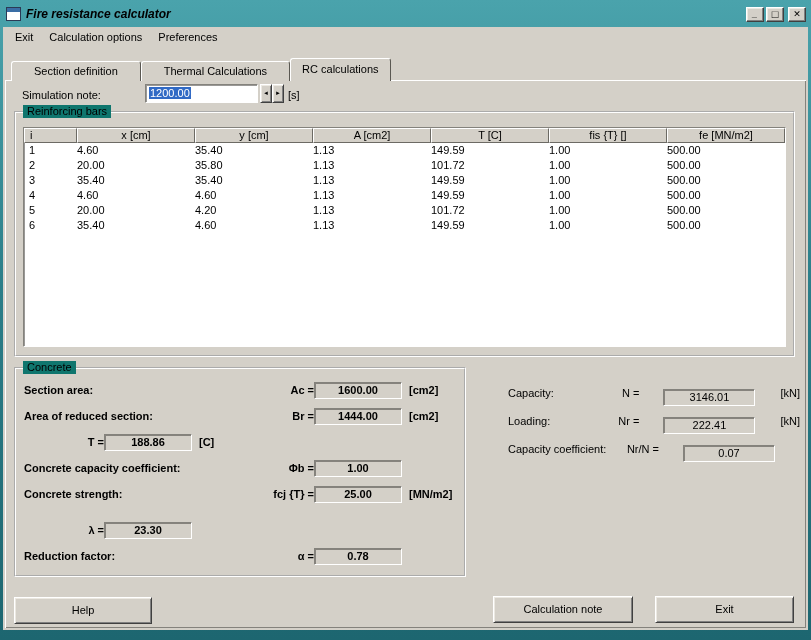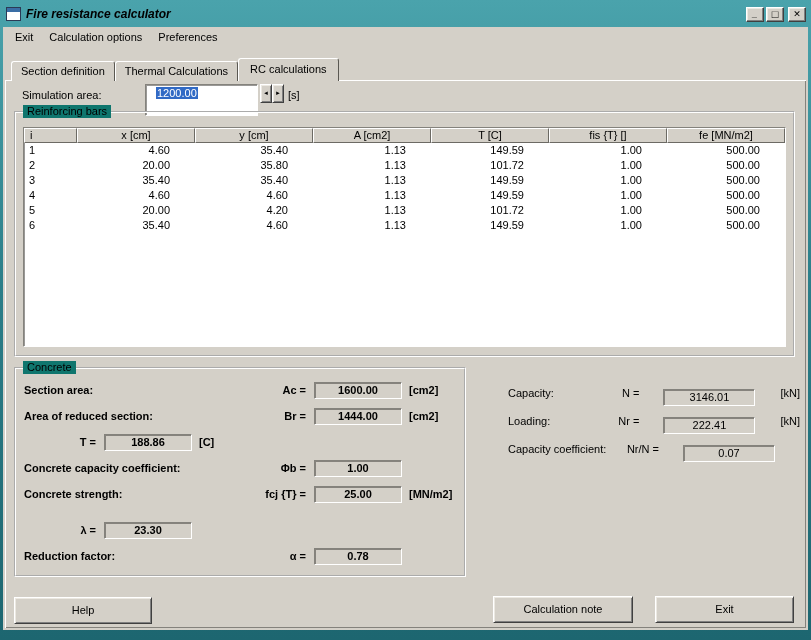--- a/index.html
+++ b/index.html
@@ -29,21 +29,21 @@
 
   
   .client { position:absolute; top:27px; left:3px; right:3px; bottom:10px; background:#d4d0c8; }
 
   .menubar { display:flex; height:20px; align-items:center; padding-left:4px; }
   .menu-item { padding:3px 8px; cursor:default; }
 
   
   .tabstrip { position:absolute; top:31px; left:8px; height:23px; display:flex; align-items:flex-end; z-index:2; }
   .tab {
-    position:relative; height:20px; line-height:18px; padding:0 9px; background:#d4d0c8;
+    position:relative; height:20px; line-height:18px; padding:0 22px; background:#d4d0c8;
     border:1px solid; border-color:#ffffff #5a5852 #5a5852 #ffffff; border-bottom:none;
     border-radius:3px 3px 0 0; margin-right:0; cursor:default;
   }
   .tab.active { height:23px; line-height:21px; padding:0 11px; z-index:3; }
   .tab.active::after { content:""; position:absolute; left:0; right:0; bottom:-2px; height:3px; background:#d4d0c8; }
 
   .tabpanel {
     position:absolute; top:53px; left:2px; right:2px; bottom:2px; background:#d4d0c8;
     box-shadow: inset 1px 1px 0 #ffffff, inset -1px -1px 0 #84827c;
   }
@@ -57,21 +57,21 @@
   .sunken.white { background:#ffffff; }
   .btn {
     background:#d4d0c8; text-align:center; cursor:default;
     border:1px solid; border-color:#ffffff #404040 #404040 #ffffff;
     box-shadow: inset 1px 1px 0 #ece9e2, inset -1px -1px 0 #808080;
     font-size:11px;
   }
 
   
   .sim-label { position:absolute; left:19px; top:62px; }
-  .sim-input { position:absolute; left:142px; top:57px; width:113px; height:32px; line-height:16px; padding-left:10px; }
+  .sim-input { position:absolute; left:142px; top:57px; width:113px; height:19px; line-height:16px; padding-left:3px; }
   .sim-input .sel { background:#316ac5; color:#fff; padding:0 1px; }
   .spinbtn { position:absolute; top:57px; width:12px; height:19px; font-size:6px; line-height:17px; padding:0; }
   .spin-l { left:257px; } .spin-r { left:269px; }
   .sim-unit { position:absolute; left:285px; top:62px; }
 
   
   .groupbox { position:absolute; border:2px groove #ffffff; }
   .legend { position:absolute; top:-8px; left:7px; background:#0f766e; padding:0 4px; line-height:13px; }
 
   .gb-bars { left:11px; top:84px; width:781px; height:246px; }
@@ -79,31 +79,31 @@
 
   
   .listview { position:absolute; left:7px; right:7px; top:14px; bottom:8px; overflow:hidden; }
   .lheader { display:flex; }
   .hcell {
     flex:none; height:15px; line-height:13px; text-align:center; background:#d4d0c8; cursor:default;
     border:1px solid; border-color:#ffffff #6c6a64 #6c6a64 #ffffff; overflow:hidden;
   }
   .hcell.cstub, .lcell.cstub { flex:1; }
   .lrow { display:flex; height:15px; line-height:15px; }
-  .lcell { flex:none; text-align:right; padding-right:25px; overflow:hidden; }
+  .lcell { flex:none; text-align:left; padding-right:25px; overflow:hidden; }
   .c0 { width:53px; } .hcell.c0 { text-align:left; padding-left:5px; }
   .lcell.c0 { text-align:left; padding-left:5px; padding-right:0; }
   .c1,.c2,.c3,.c4,.c5,.c6 { width:118px; }
 
   
   .concrete-rows { position:absolute; left:8px; right:6px; top:8px;font-weight:bold; }
   .crow { display:flex; align-items:center; height:26px; }
   .crow.gap { margin-top:10px; }
   .clabel { width:210px; }
-  .csym { width:80px; text-align:right; padding-right:8px; white-space:nowrap; }
+  .csym { width:80px; text-align:right; white-space:nowrap; }
   .cval { width:88px; height:17px; line-height:15px; text-align:center; flex:none; }
   .cunit { padding-left:7px; }
 
   
   .results { position:absolute; left:505px; top:352px; width:292px; }
   .rrow { display:flex; align-items:center; height:28px;gap:18px; }
   .rlabel { width:102px; }
   .rsym { width:40px; text-align:right; padding-right:6px; white-space:nowrap; }
   .rval { width:92px; height:17px; line-height:15px; text-align:center; flex:none;margin-top:8px; }
   .runit { padding-left:7px; }
@@ -137,21 +137,21 @@
     </div>
 
     <div class="tabstrip">
       <span class="tab">Section definition</span>
       <span class="tab">Thermal Calculations</span>
       <span class="tab active">RC calculations</span>
     </div>
 
     <div class="tabpanel"></div>
 
-    <span class="sim-label">Simulation area:</span>
+    <span class="sim-label">Simulation note:</span>
     <div class="sim-input sunken white"><span class="sel">1200.00</span></div>
     <div class="spinbtn spin-l btn">◄</div>
     <div class="spinbtn spin-r btn">►</div>
     <span class="sim-unit">[s]</span>
 
     <div class="groupbox gb-bars">
       <span class="legend">Reinforcing bars</span>
       <div class="listview sunken white">
         <div class="lheader">
             <div class="hcell c0">i</div>

